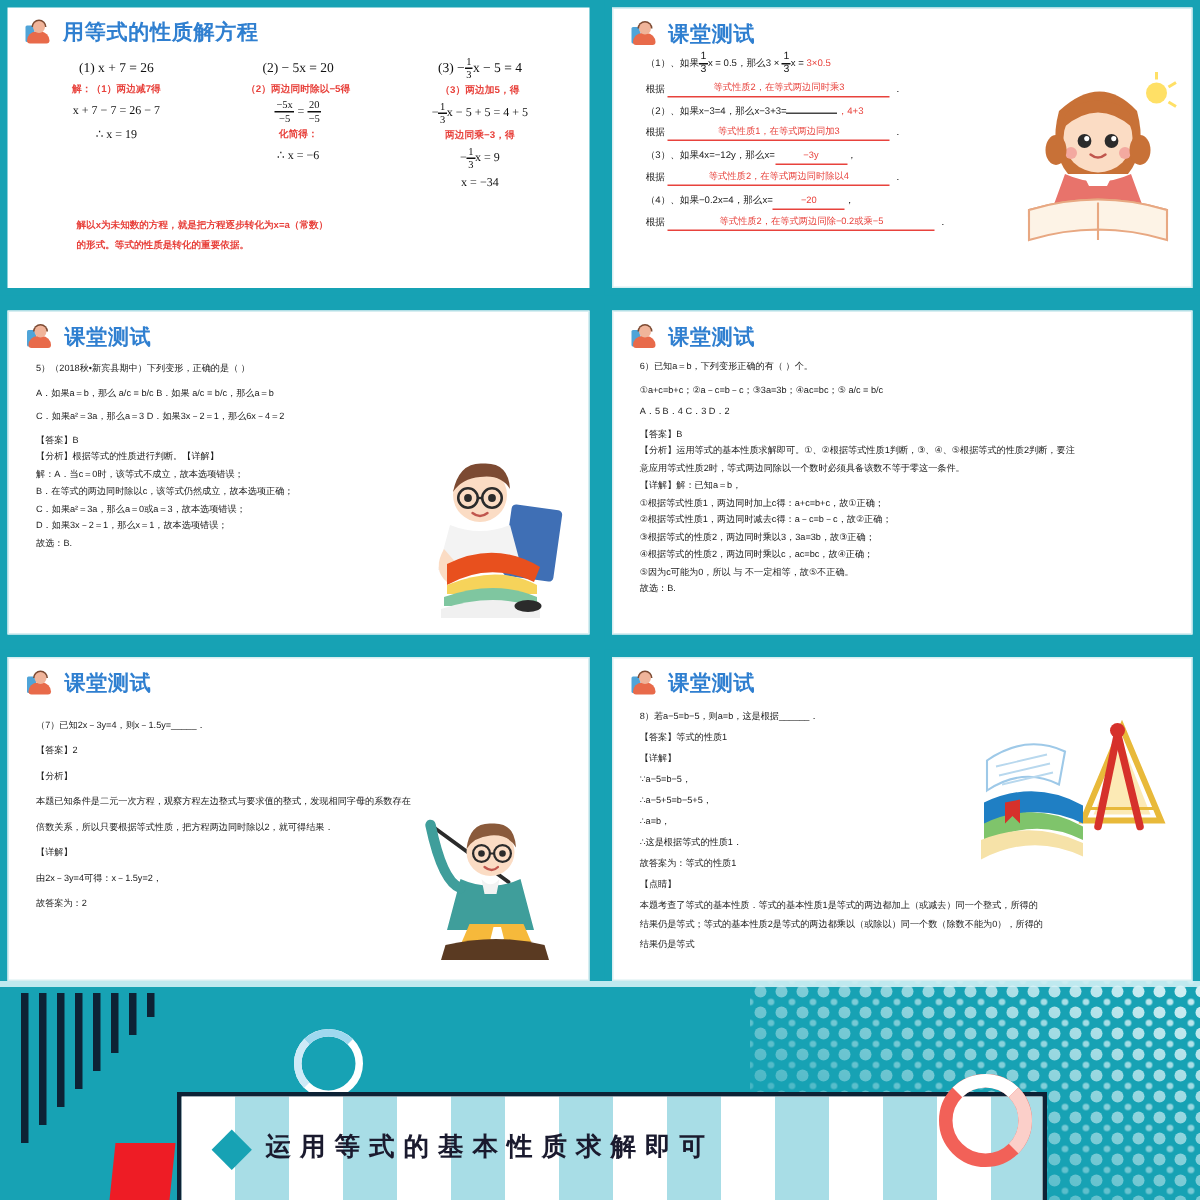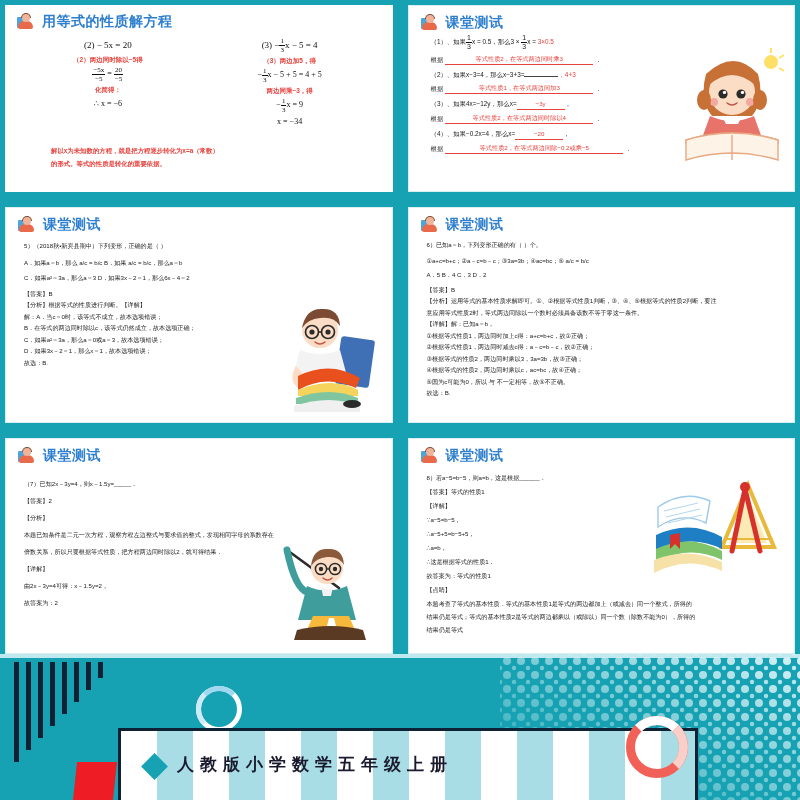--- a/index.html
+++ b/index.html
@@ -112,20 +112,26 @@
             <span class="board"></span>
               <span class="body"></span>
               <span class="hair"></span>
               <span class="face"></span>
           </span>
           <span class="sl-title">用等式的性质解方程</span>
         </div>
 
         <div class="s1-cols">
 
+          <div class="s1-col">
+            <div class="eq">(1) x + 7 = 26</div>
+            <div class="note">解：（1）两边减7得</div>
+            <div class="eq small">x + 7 − 7 = 26 − 7</div>
+            <div class="eq small">∴ x = 19</div>
+          </div>
 
           <div class="s1-col">
             <div class="eq">(2) − 5x = 20</div>
             <div class="note">（2）两边同时除以−5得</div>
             <div class="eq small">
               <span class="frac"><span class="n">−5x</span><span class="d">−5</span></span>
               =
               <span class="frac"><span class="n">20</span><span class="d">−5</span></span>
             </div>
             <div class="note">化简得：</div>
@@ -439,19 +445,19 @@
         <rect width="300" height="146" fill="url(#dotpat)" mask="url(#m1)"></rect>
         <rect width="300" height="146" fill="url(#dotpat2)" mask="url(#m1)"></rect>
       </svg>
     </div>
 
     <div class="ring-blue"></div>
 
     <div class="titlebox">
       <div class="stripes"></div>
       <div class="diamond"></div>
-      <div class="bk-title">人教版小学数学五年级上册</div>
+      <div class="bk-title">运用等式的基本性质求解即可</div>
     </div>
 
     <div class="ring-red"></div>
   </div>
 
 </div>
 
 </body></html>

